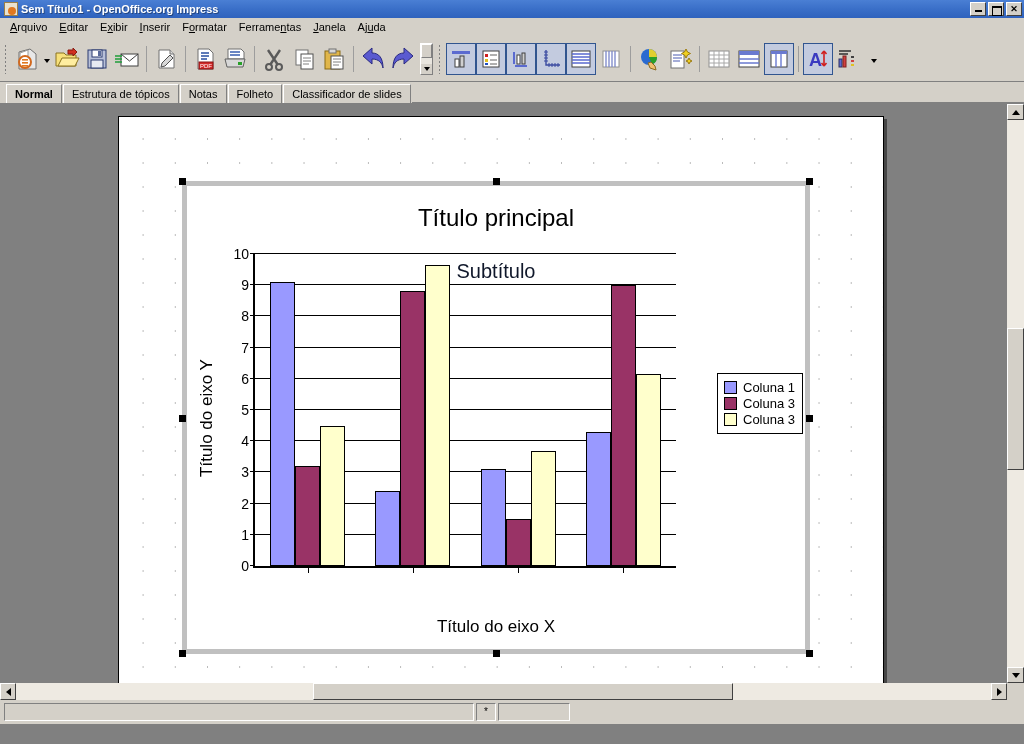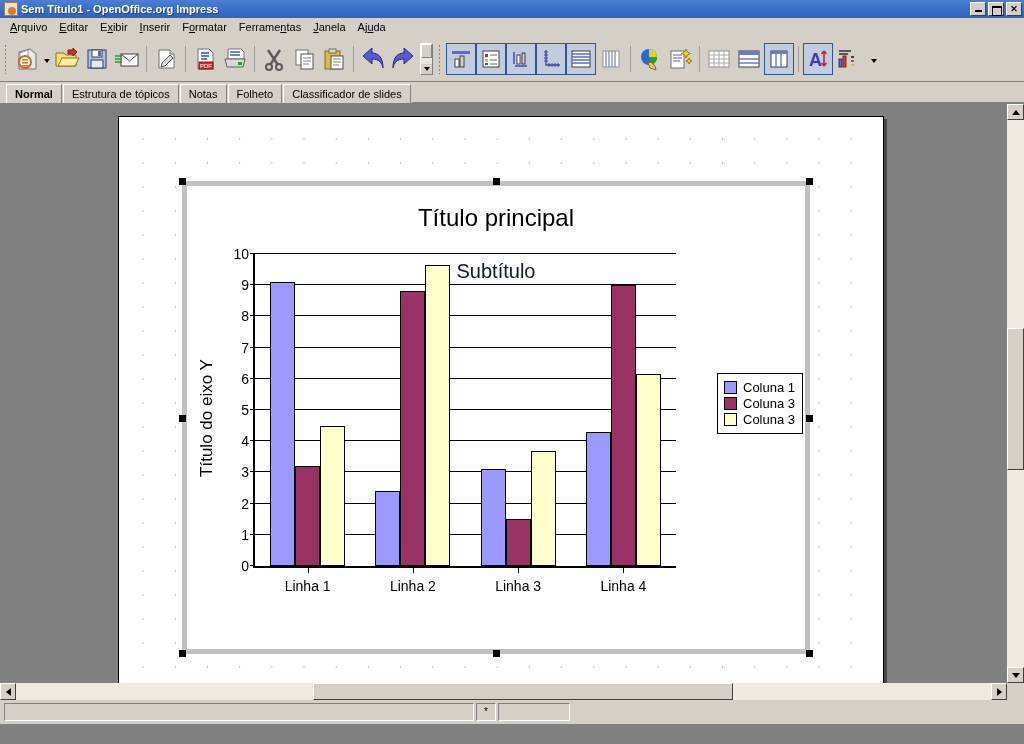--- a/index.html
+++ b/index.html
@@ -628,20 +628,21 @@
         <div class="handle" style="left:calc(50% - 3px);bottom:-8px"></div>
         <div class="handle" style="right:-8px;bottom:-8px"></div>
 
         <div id="chartcanvas">
           <div id="chart-title">Título principal</div>
           <div id="chart-subtitle">Subtítulo</div>
 
           <div id="ytitle">
             <span>Título do eixo Y</span>
           </div>
+          <div id="xtitle">Título do eixo X</div>
 
           <div id="plotwrap">
             <div id="plot">
               <div id="gridlines">
                   <div class="gridline" style="bottom: 10%;"></div>
                   <div class="gridline" style="bottom: 20%;"></div>
                   <div class="gridline" style="bottom: 30%;"></div>
                   <div class="gridline" style="bottom: 40%;"></div>
                   <div class="gridline" style="bottom: 50%;"></div>
                   <div class="gridline" style="bottom: 60%;"></div>
@@ -693,26 +694,20 @@
                     <div class="bar" title="Coluna 3 / Linha 3 = 3.7" style="height: 37%; background: rgb(255, 255, 204);"></div>
                     <div class="xtick"></div>
                   </div>
                   <div class="group">
                     <div class="bar" title="Coluna 1 / Linha 4 = 4.3" style="height: 43%; background: rgb(153, 153, 255);"></div>
                     <div class="bar" title="Coluna 2 / Linha 4 = 9" style="height: 90%; background: rgb(153, 51, 102);"></div>
                     <div class="bar" title="Coluna 3 / Linha 4 = 6.15" style="height: 61.5%; background: rgb(255, 255, 204);"></div>
                     <div class="xtick"></div>
                   </div>
                 </div>
-              <div class="catlabels" id="catlabels">
-                  <div>Linha 1</div>
-                  <div>Linha 2</div>
-                  <div>Linha 3</div>
-                  <div>Linha 4</div>
-                </div>
             </div>
           </div>
 
           <div id="legend">
               <div class="lrow">
                 <div class="swatch" style="background: rgb(153, 153, 255);"></div>
                 <div class="ltxt">Coluna 1</div>
               </div>
               <div class="lrow">
                 <div class="swatch" style="background: rgb(153, 51, 102);"></div>

